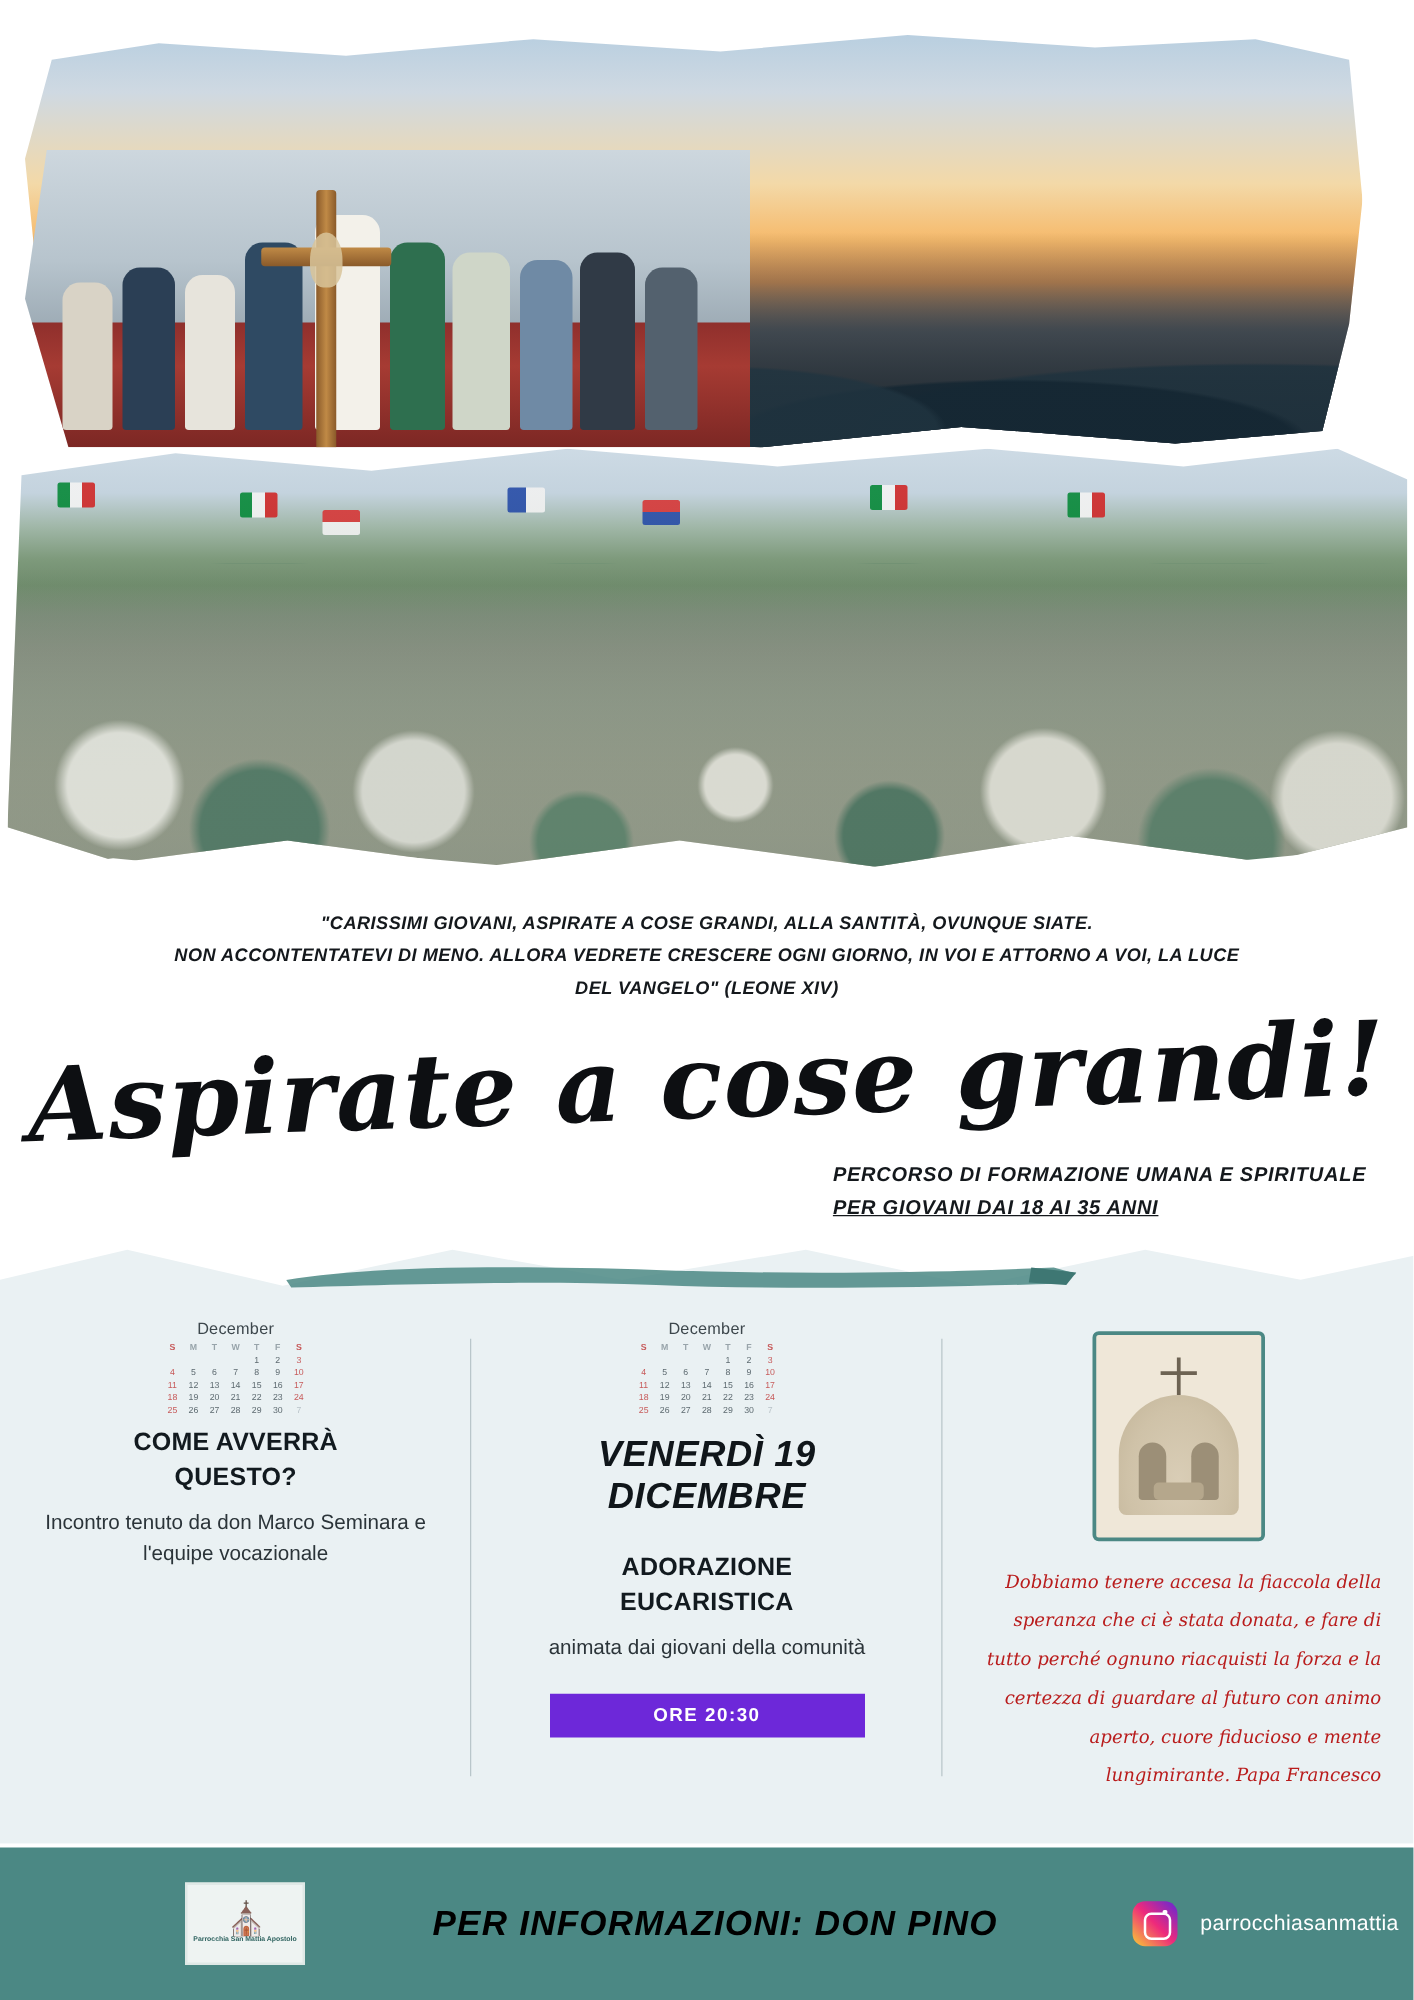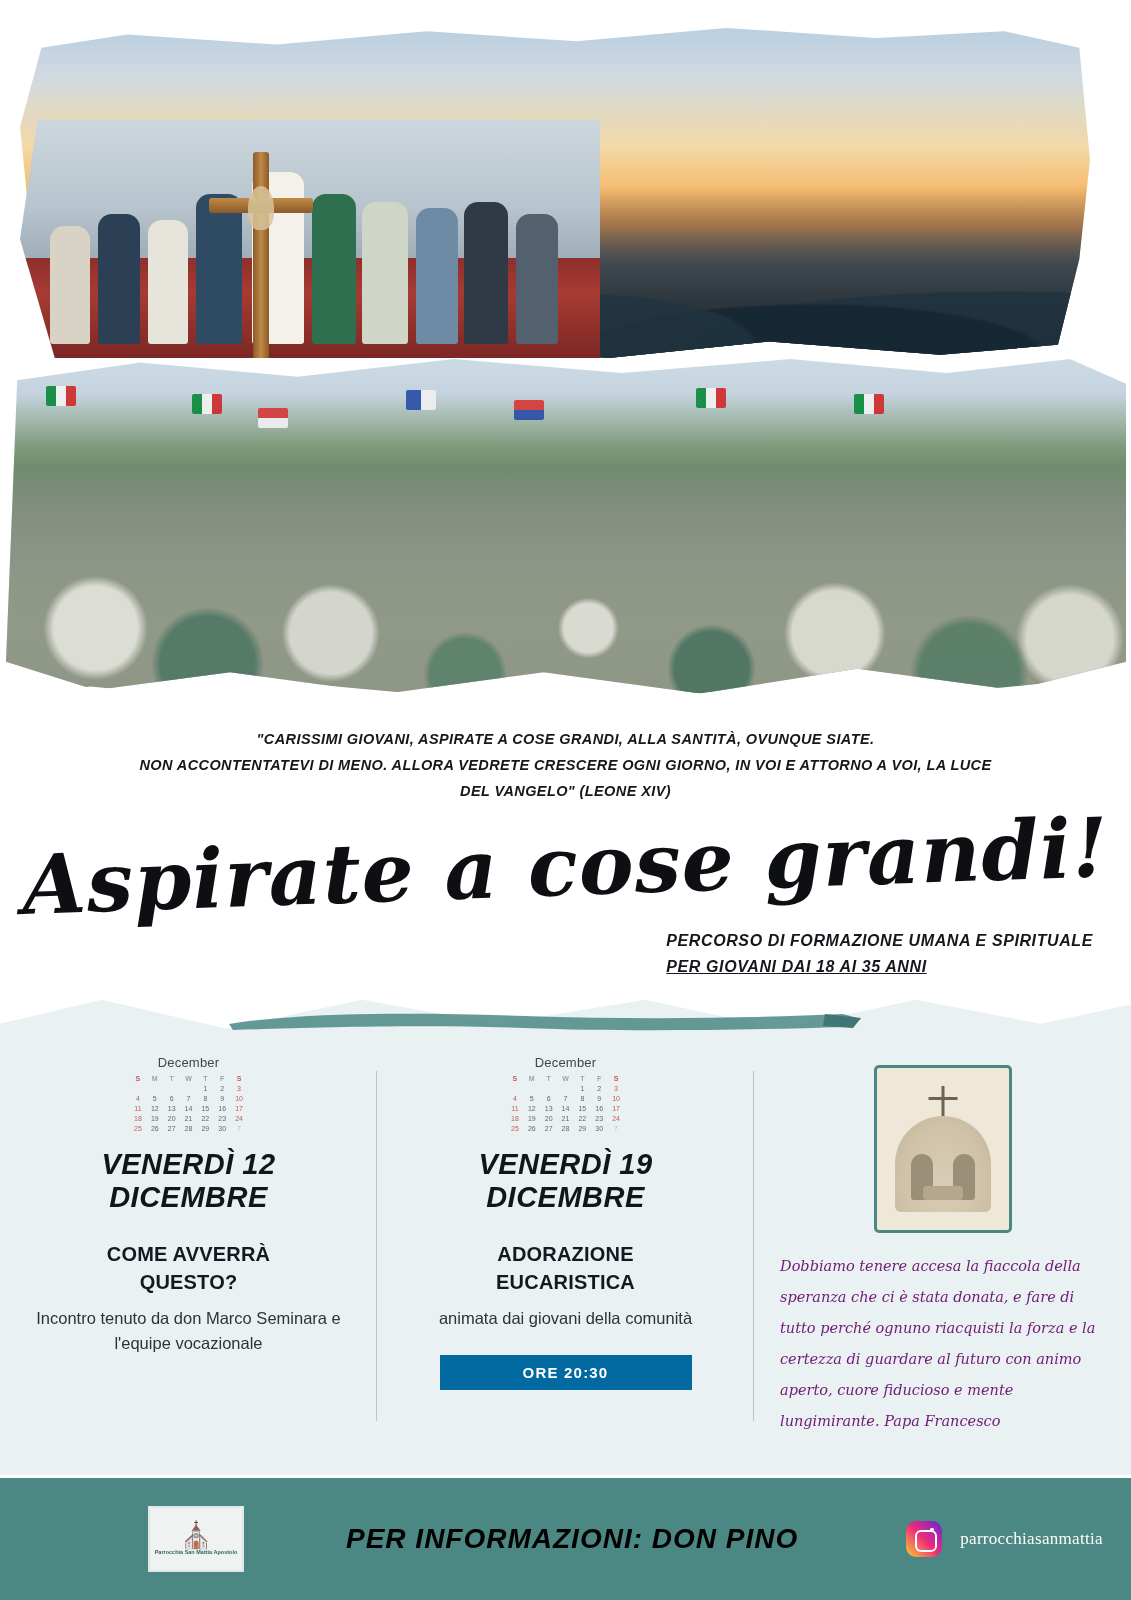--- a/index.html
+++ b/index.html
@@ -273,21 +273,21 @@
   .ev-desc {
     margin-top: 10px;
     font-size: 16.5px;
     color: #2b3439;
     line-height: 25px;
   }
   .time-btn {
     margin: 24px auto 0 auto;
     width: 252px;
     height: 35px;
-    background: #0369a1;
+    background: #6d28d9;
     color: #ffffff;
     font-size: 15px;
     font-weight: bold;
     letter-spacing: 1.2px;
     display: flex;
     align-items: center;
     justify-content: center;
   }
 
   
@@ -338,22 +338,22 @@
     background: #b5a78c;
     border-radius: 4px;
   }
 
   .papal-quote {
     margin-top: 18px;
     font-family: "DejaVu Serif", serif;
     font-style: italic;
     font-size: 14.5px;
     line-height: 31px;
-    color: #701a75;
-    text-align: left;
+    color: #b91c1c;
+    text-align: right;
   }
 
   
   .footer {
     position: absolute;
     left: 0; bottom: 0;
     width: 1131px;
     height: 122px;
     background: #4b8884;
     display: flex;
@@ -413,21 +413,20 @@
     left: 24px; top: 6.5px;
     width: 3.4px; height: 3.4px;
     border-radius: 50%;
     background: #fff;
   }
   .ig-handle {
     margin-left: 18px;
     color: #ffffff;
     font-size: 17px;
     letter-spacing: .3px;
-    font-family: Liberation Serif, serif;
   }
 </style>
 </head>
 <body>
 
 <div class="poster">
 
   <div class="photo-zone">
 
     <div class="photo-top"></div>
@@ -530,21 +529,20 @@
           <span class="sun">25</span>
           <span>26</span>
           <span>27</span>
           <span>28</span>
           <span>29</span>
           <span>30</span>
           <span class="mut">7</span>
         </div>
       </div>
 
-      <div class="day-title">VENERDÌ 12 DICEMBRE</div>
       <div class="ev-title">
         <div>COME AVVERRÀ</div>
         <div>QUESTO?</div>
       </div>
       <div class="ev-desc">Incontro tenuto da don Marco Seminara e l'equipe vocazionale</div>
     </div>
 
     <div class="col divider">
       <div class="cal">
         <div class="cal-title">December</div>

